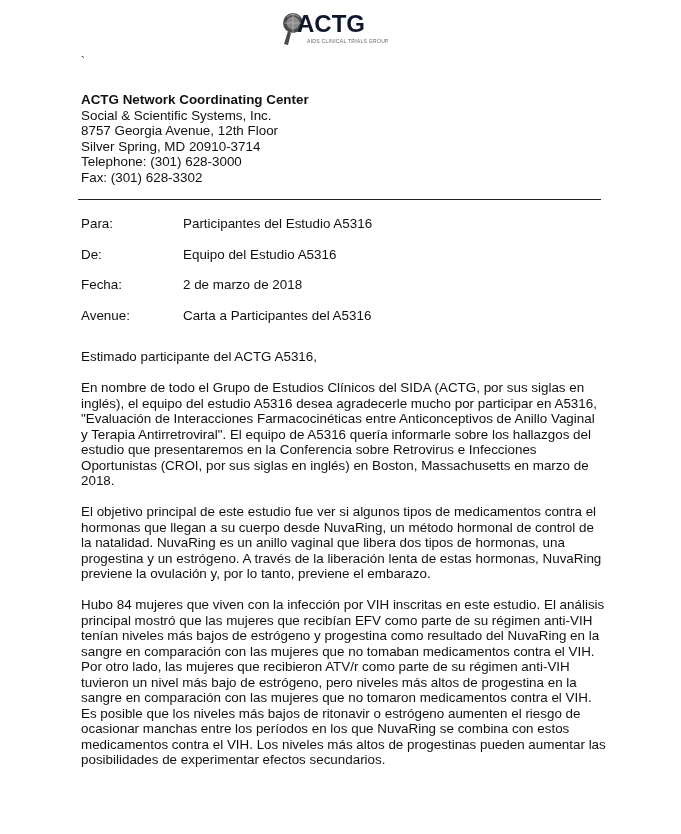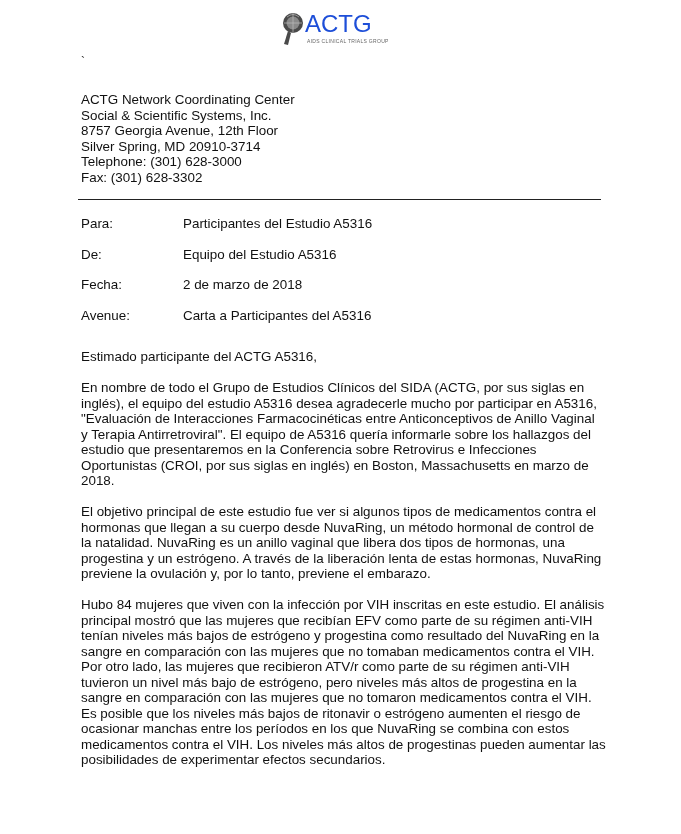--- a/index.html
+++ b/index.html
@@ -1,25 +1,25 @@
 <!DOCTYPE html>
 <html><head>
 <meta charset="utf-8">
 <style>
   html, body { margin: 0; padding: 0; background: #ffffff; }
   body { width: 681px; height: 834px; position: relative; overflow: hidden;
          font-family: "Liberation Sans", sans-serif; color: #111; }
   .logo { position: absolute; left: 281px; top: 12px; width: 100px; height: 34px; }
   .logo svg { display: block; }
-  .logo-word { position: absolute; left: 24px; top: -2px; font-size: 24px; font-weight: normal;
-               color: #1d4ed8; letter-spacing: 0px; }
+  .logo-word { position: absolute; left: 16px; top: -2px; font-size: 24px; font-weight: bold;
+               color: #0f172a; letter-spacing: 0px; }
   .logo-sub { position: absolute; left: 26px; top: 26px; font-size: 5px; color: #666; letter-spacing: 0.3px; white-space: nowrap; }
   .tick { position: absolute; left: 81px; top: 55px; font-size: 12px; color: #333; }
   .org { position: absolute; left: 81px; top: 92px; font-size: 13.4px; line-height: 15.5px; }
-  .org .name { font-weight: normal; }
+  .org .name { font-weight: bold; }
   .rule { position: absolute; left: 78px; top: 199px; width: 523px; height: 1px; background: #222; }
   .memo { position: absolute; left: 81px; top: 216px; font-size: 13.4px; }
   .memo .row { position: relative; height: 30.5px; }
   .memo .lbl { position: absolute; left: 0; width: 86px; }
   .memo .val { position: absolute; left: 82px; white-space: nowrap; margin-left: 20px; }
   .body { position: absolute; left: 81px; top: 349px; width: 520px; font-size: 13.4px; line-height: 15.5px; }
   .body p { margin: 0 0 15.5px 0; }
   .line { display: block; white-space: nowrap; }
 </style>
 </head>

